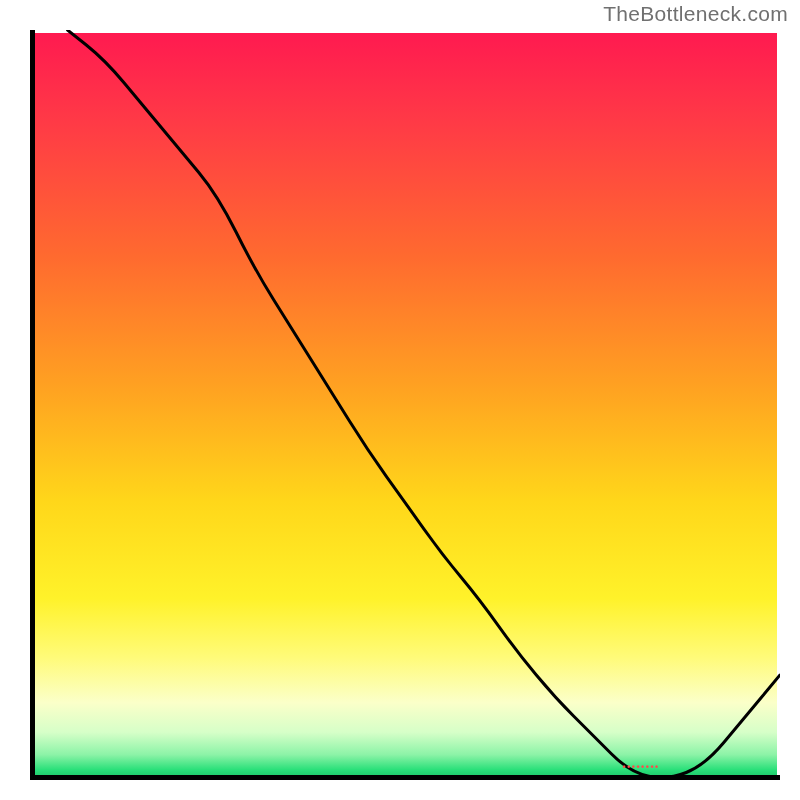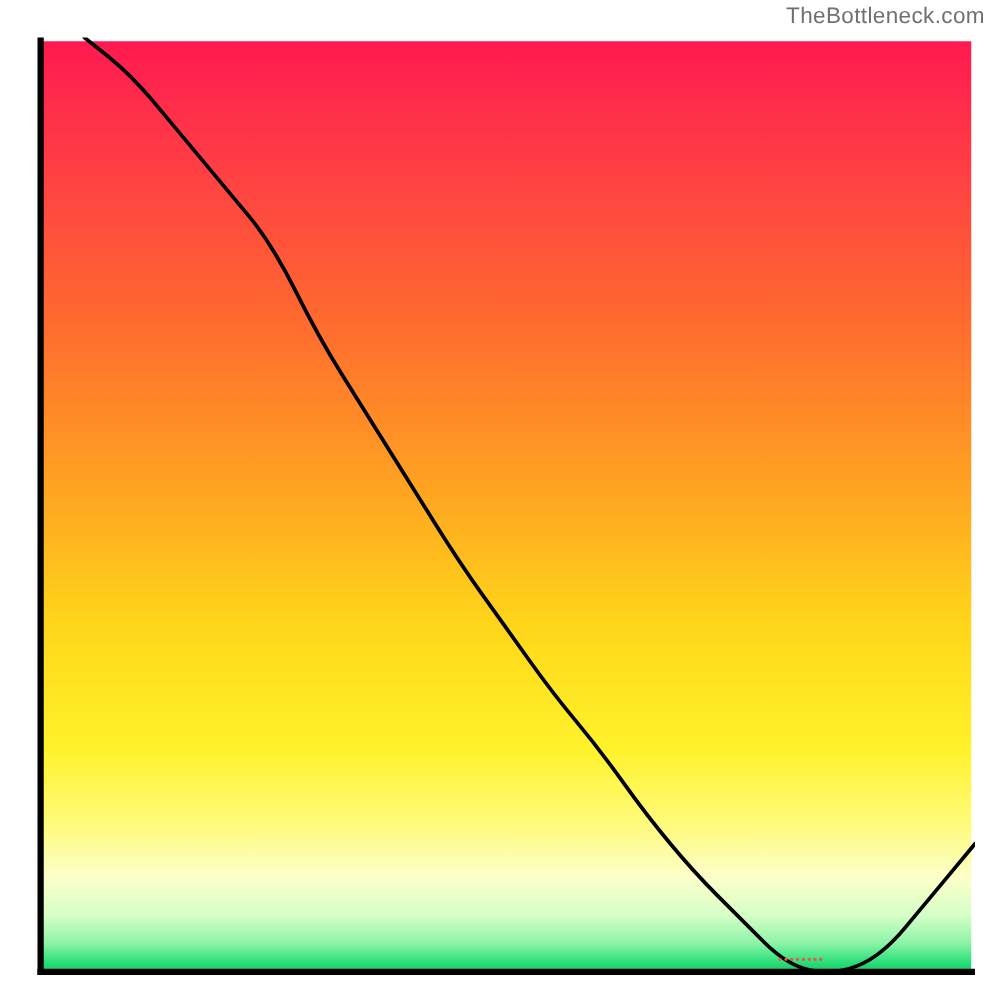--- a/index.html
+++ b/index.html
@@ -13,21 +13,21 @@
   }
   .container {
     position: relative;
     width: 800px;
     height: 800px;
   }
   .watermark {
     position: absolute;
     top: 2px;
     right: 12px;
-    font-size: 18px;
+    font-size: 21px;
     color: #707070;
     font-weight: 500;
     letter-spacing: 0.3px;
   }
   .plot-area {
     position: absolute;
     left: 30px;
     top: 30px;
     width: 750px;
     height: 750px;

